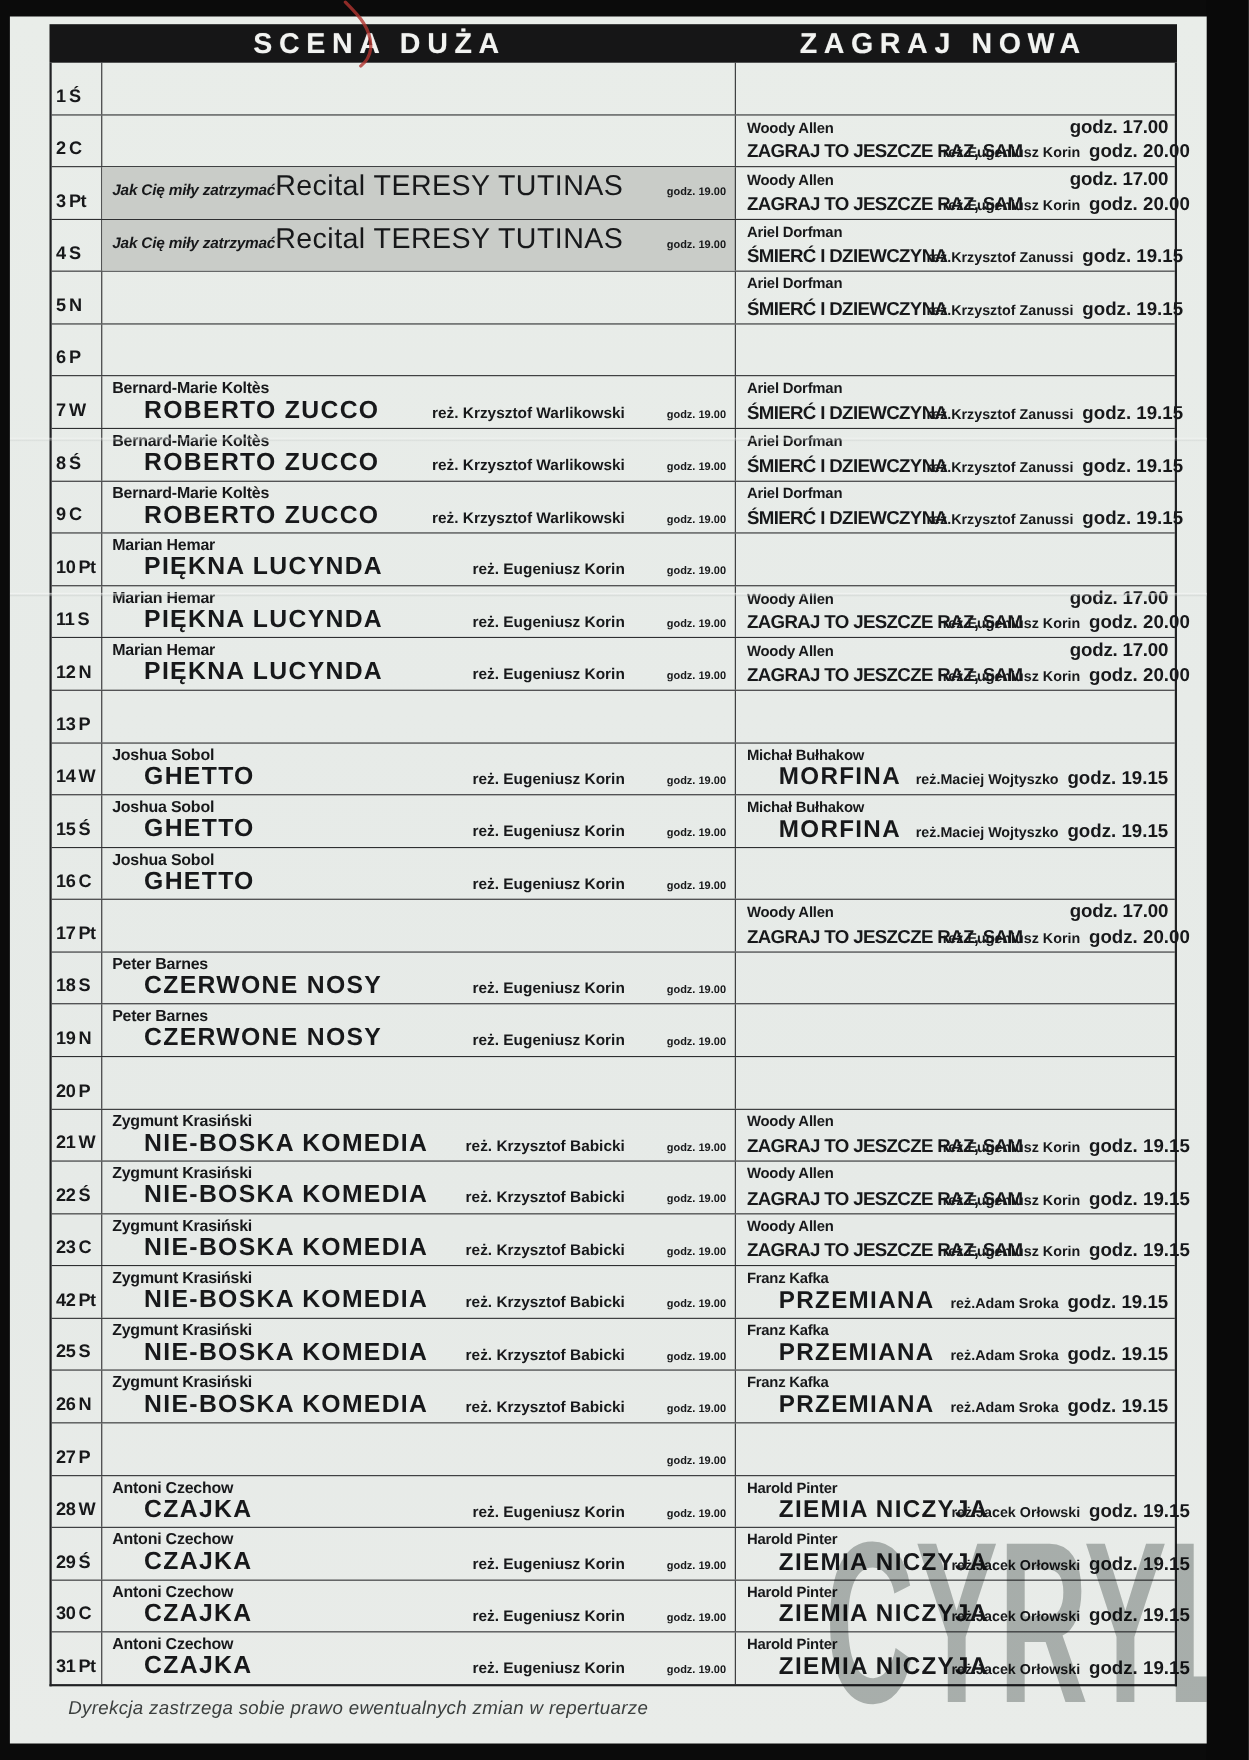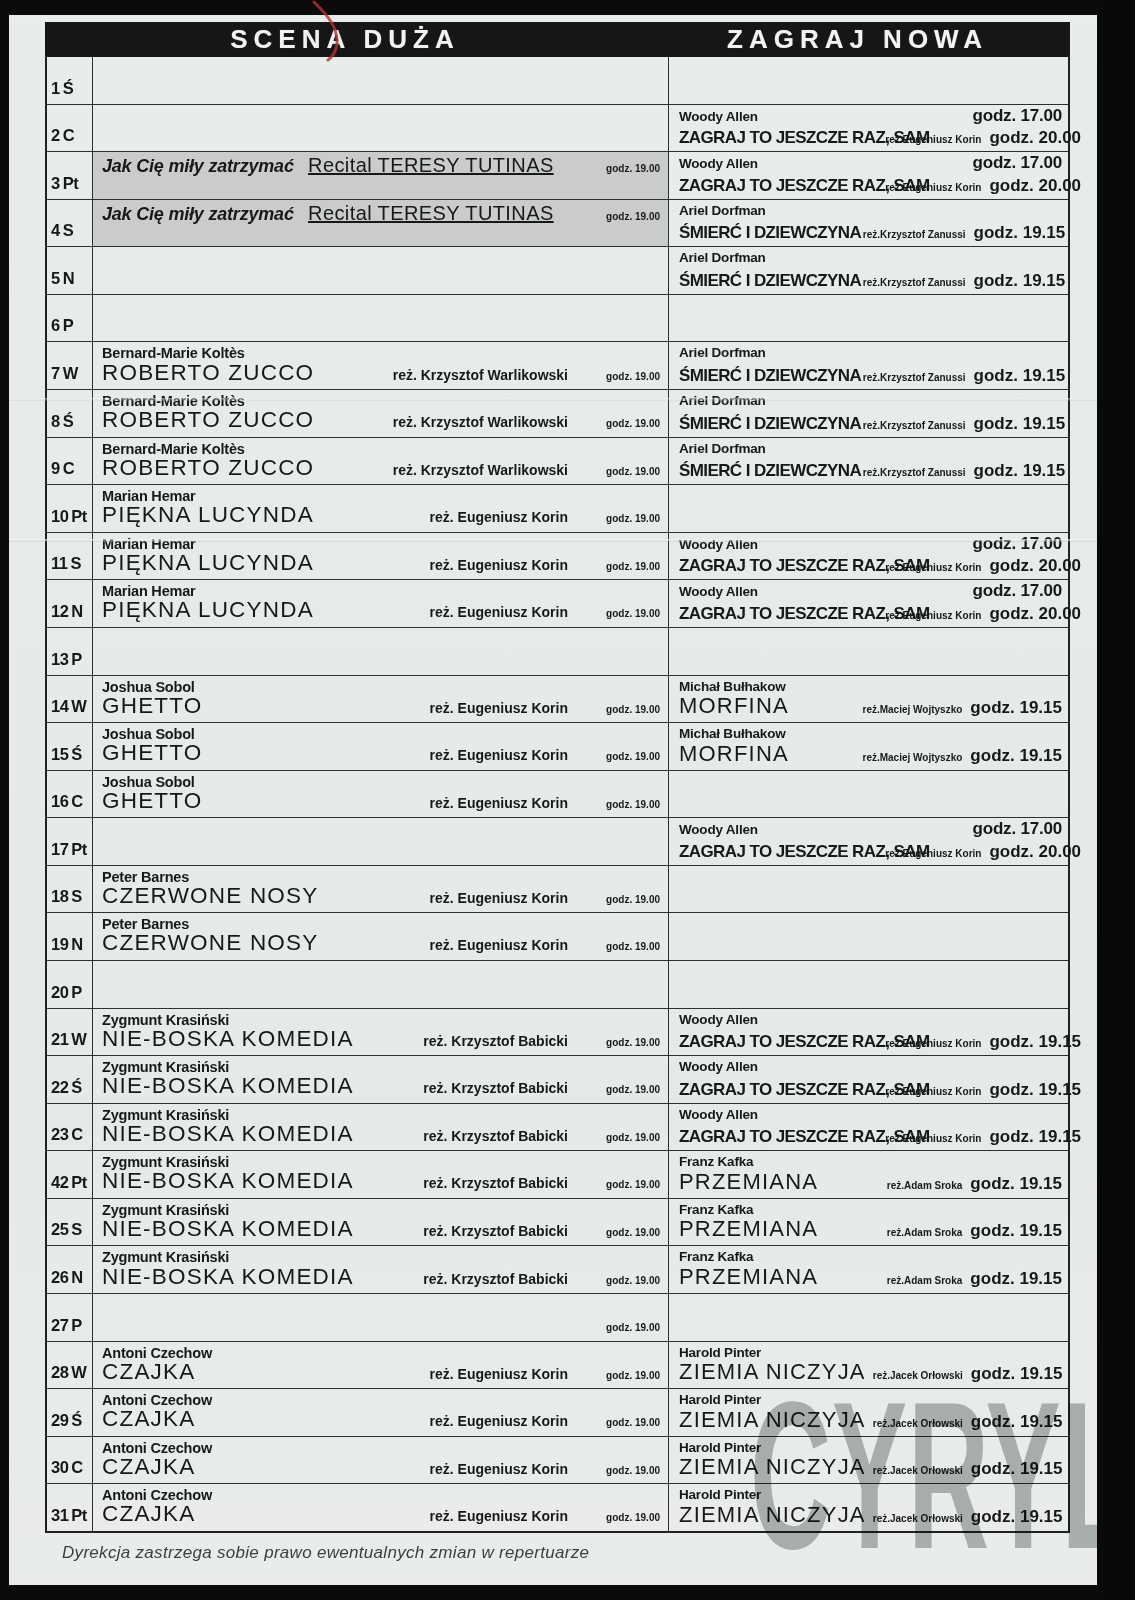--- a/index.html
+++ b/index.html
@@ -30,30 +30,30 @@
   .cell{position:relative;display:flex;flex-direction:column;justify-content:space-between;min-width:0;}
   .cell.left{width:558px;flex:0 0 558px;border-right:1.5px solid #2e2f31;padding:3px 8px 5px 9px;}
   .cell.right{flex:1 1 auto;padding:3px 6px 5px 10px;}
   .cell.shaded{background:#c9ccc8;}
   .l1{display:flex;align-items:baseline;font-weight:700;font-size:14.5px;letter-spacing:-0.2px;
       line-height:16px;min-height:15px;}
   .cell.right .l1{font-size:13.5px;}
   .l1 .sp{flex:1 1 auto;}
   .l2{display:flex;align-items:baseline;line-height:1;white-space:nowrap;}
   .title{flex:1 1 auto;min-width:0;}
-  .t-light{font-size:22.5px;font-weight:400;letter-spacing:1.2px;}
+  .t-light{font-size:22.5px;font-weight:700;letter-spacing:1.2px;margin-left:29px;}
   .cell.right .t-light{font-size:22px;}
   .t-bold{font-size:17px;font-weight:700;letter-spacing:-0.6px;}
   .dir{font-weight:700;font-size:14px;margin:0 0 1px 8px;}
-  .cell.right .dir{font-size:10px;}
+  .cell.right .dir{font-size:13px;}
   .time{font-weight:700;font-size:10px;min-width:84px;text-align:right;margin-left:8px;}
   .cell.right .time{font-size:17px;min-width:72px;}
   
-  .ital{font-style:italic;font-weight:700;font-size:18px;letter-spacing:-0.2px;margin-bottom:2px;}
-  .event{flex:1 1 auto;text-align:center;font-size:20px;letter-spacing:.4px;margin-bottom:1px;text-decoration:underline;}
+  .ital{font-style:italic;font-weight:700;font-size:14px;letter-spacing:-0.2px;margin-bottom:2px;}
+  .event{flex:1 1 auto;text-align:left;font-size:26px;letter-spacing:.4px;margin-bottom:1px;}
   
   .footer{position:absolute;left:53px;top:1528px;font-size:17px;font-style:italic;
           color:#3b3f3e;letter-spacing:.3px;}
   
   .wm{position:absolute;left:741px;top:1356px;font-size:205px;font-weight:700;line-height:1;
       letter-spacing:1px;color:#848b89;opacity:.58;mix-blend-mode:multiply;
       transform:scale(0.55,1.02);transform-origin:top left;z-index:6;pointer-events:none;}
   .redmark{position:absolute;left:280px;top:0;z-index:7;pointer-events:none;}
 </style>
 </head>

